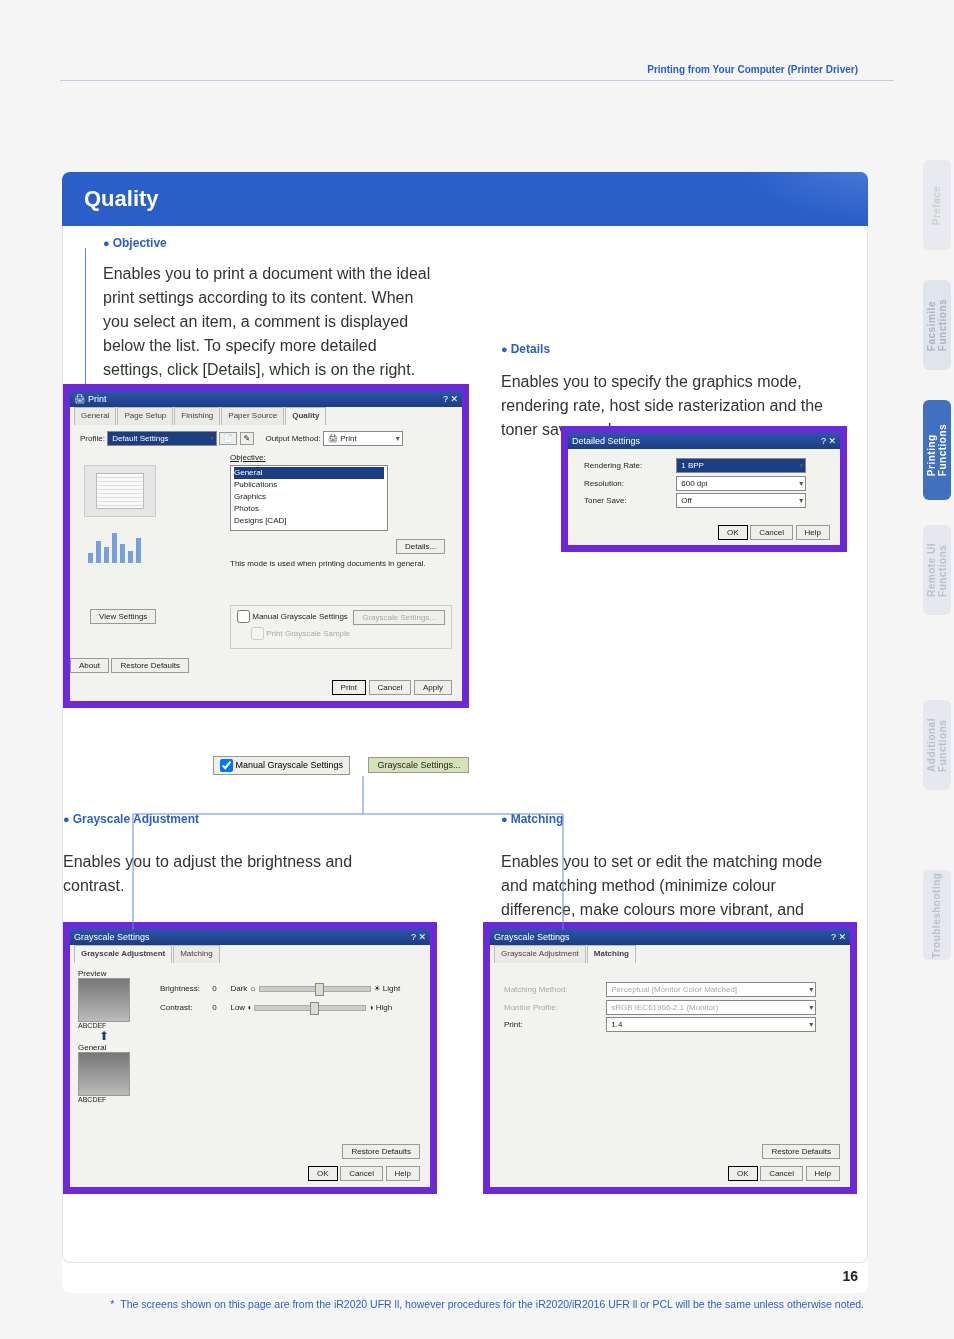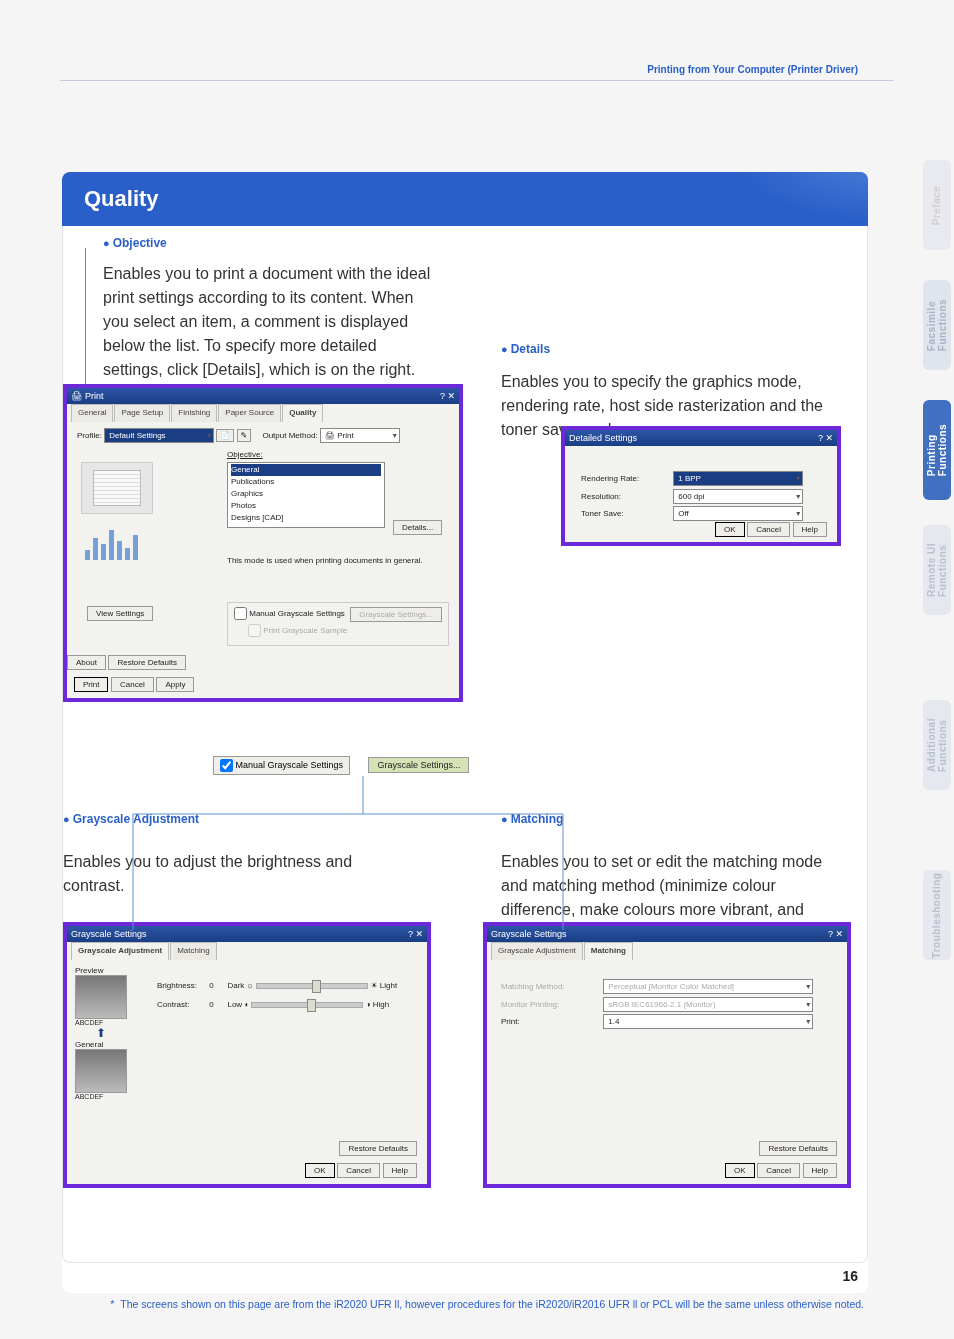--- a/index.html
+++ b/index.html
@@ -114,21 +114,21 @@
   }
   .subhead::before{
     content:"● ";
     font-size:11px;
   }
   .body-text { color:#333; font-size:16px; line-height:1.5; }
 
   
   .shot {
     background:#f2f2ee;
-    border:4px solid #6d28d9;
+    border:7px solid #6d28d9;
     position:relative;
     font-size:9px;
     color:#222;
   }
   .shot .titlebar {
     position:absolute; top:0; left:0; right:0; height:16px;
     background:linear-gradient(#2d56a7,#1a3d84);
     color:#fff; font-size:9px; padding-left:4px; line-height:16px;
   }
   .shot .tabs {
@@ -282,21 +282,21 @@
         </div>
 
         <div class="listbox" style="position:absolute; top:74px; left:160px; width:150px; height:62px;">
           <div class="sel">General</div>
           <div>Publications</div>
           <div>Graphics</div>
           <div>Photos</div>
           <div>Designs [CAD]</div>
         </div>
 
-        <div class="btn" style="position:absolute; top:132px; left:326px;text-align:right;">Details...</div>
+        <div class="btn" style="position:absolute; top:148px; left:326px;text-align:right;">Details...</div>
 
         <div style="position:absolute; top:168px; left:160px; font-size:8px;">This mode is used when printing documents in general.</div>
 
         <div class="btn" style="position:absolute; top:218px; left:20px;">View Settings</div>
 
         <div style="position:absolute; top:214px; left:160px; width:220px; height:42px; border:1px solid #ccc;">
           <div style="padding:4px 6px; font-size:8px;">
             <input type="checkbox" style="margin: 0px; vertical-align: middle;">
             <span>Manual Grayscale Settings</span>
             <span class="btn" style="float:right; color:#aaa;">Grayscale Settings...</span>
@@ -304,33 +304,33 @@
           <div style="padding:0 6px 4px 20px; font-size:8px; color:#aaa;">
             <input type="checkbox" disabled="" style="margin: 0px; vertical-align: middle;">
             <span>Print Grayscale Sample</span>
           </div>
         </div>
 
         <div style="position:absolute; bottom:28px; left:0; right:10px; text-align:left;">
           <span class="btn">About</span>
           <span class="btn">Restore Defaults</span>
         </div>
-        <div style="position:absolute; bottom:6px; left:7px; right:10px; text-align:left;">
+        <div style="position:absolute; bottom:6px; left:1px; right:10px; text-align:right;">
           <span class="btn" style="border:1px solid #000;">Print</span>
           <span class="btn">Cancel</span>
           <span class="btn">Apply</span>
         </div>
       </div>
 
       <div class="shot" style="position:absolute; top:200px; left:498px; width:272px; height:112px;">
         <div class="titlebar">
           <span>Detailed Settings</span>
           <span style="float:right; padding-right:4px;">? ✕</span>
         </div>
-        <div style="position:absolute; top:40px; left:16px; right:12px; font-size:8px; line-height:2.2;">
+        <div style="position:absolute; top:24px; left:16px; right:12px; font-size:8px; line-height:2.2;">
           <div>
             <span style="display:inline-block; width:90px;">Rendering Rate:</span>
             <span class="dropdown" style="width:120px; background:#1a3d84; color:#fff;">1 BPP</span>
           </div>
           <div>
             <span style="display:inline-block; width:90px;">Resolution:</span>
             <span class="dropdown" style="width:120px;">600 dpi</span>
           </div>
           <div>
             <span style="display:inline-block; width:90px;">Toner Save:</span>
@@ -421,21 +421,21 @@
         <div class="tabs">
           <span>Grayscale Adjustment</span>
           <span class="active">Matching</span>
         </div>
         <div style="position:absolute; top:44px; left:14px; right:14px; font-size:8px; line-height:2.2;">
           <div style="margin-top:8px; color:#aaa;">
             <span style="display:inline-block; width:100px;">Matching Method:</span>
             <span class="dropdown" style="width:200px; color:#aaa;">Perceptual [Monitor Color Matched]</span>
           </div>
           <div style="color:#aaa;">
-            <span style="display:inline-block; width:100px;">Monitor Printing:</span>
+            <span style="display:inline-block; width:100px;">Monitor Profile:</span>
             <span class="dropdown" style="width:200px; color:#aaa;">sRGB IEC61966-2.1 (Monitor)</span>
           </div>
           <div>
             <span style="display:inline-block; width:100px;">Print:</span>
             <span class="dropdown" style="width:200px;">1.4</span>
           </div>
         </div>
         <div style="position:absolute; bottom:28px; right:10px;">
           <span class="btn">Restore Defaults</span>
         </div>

